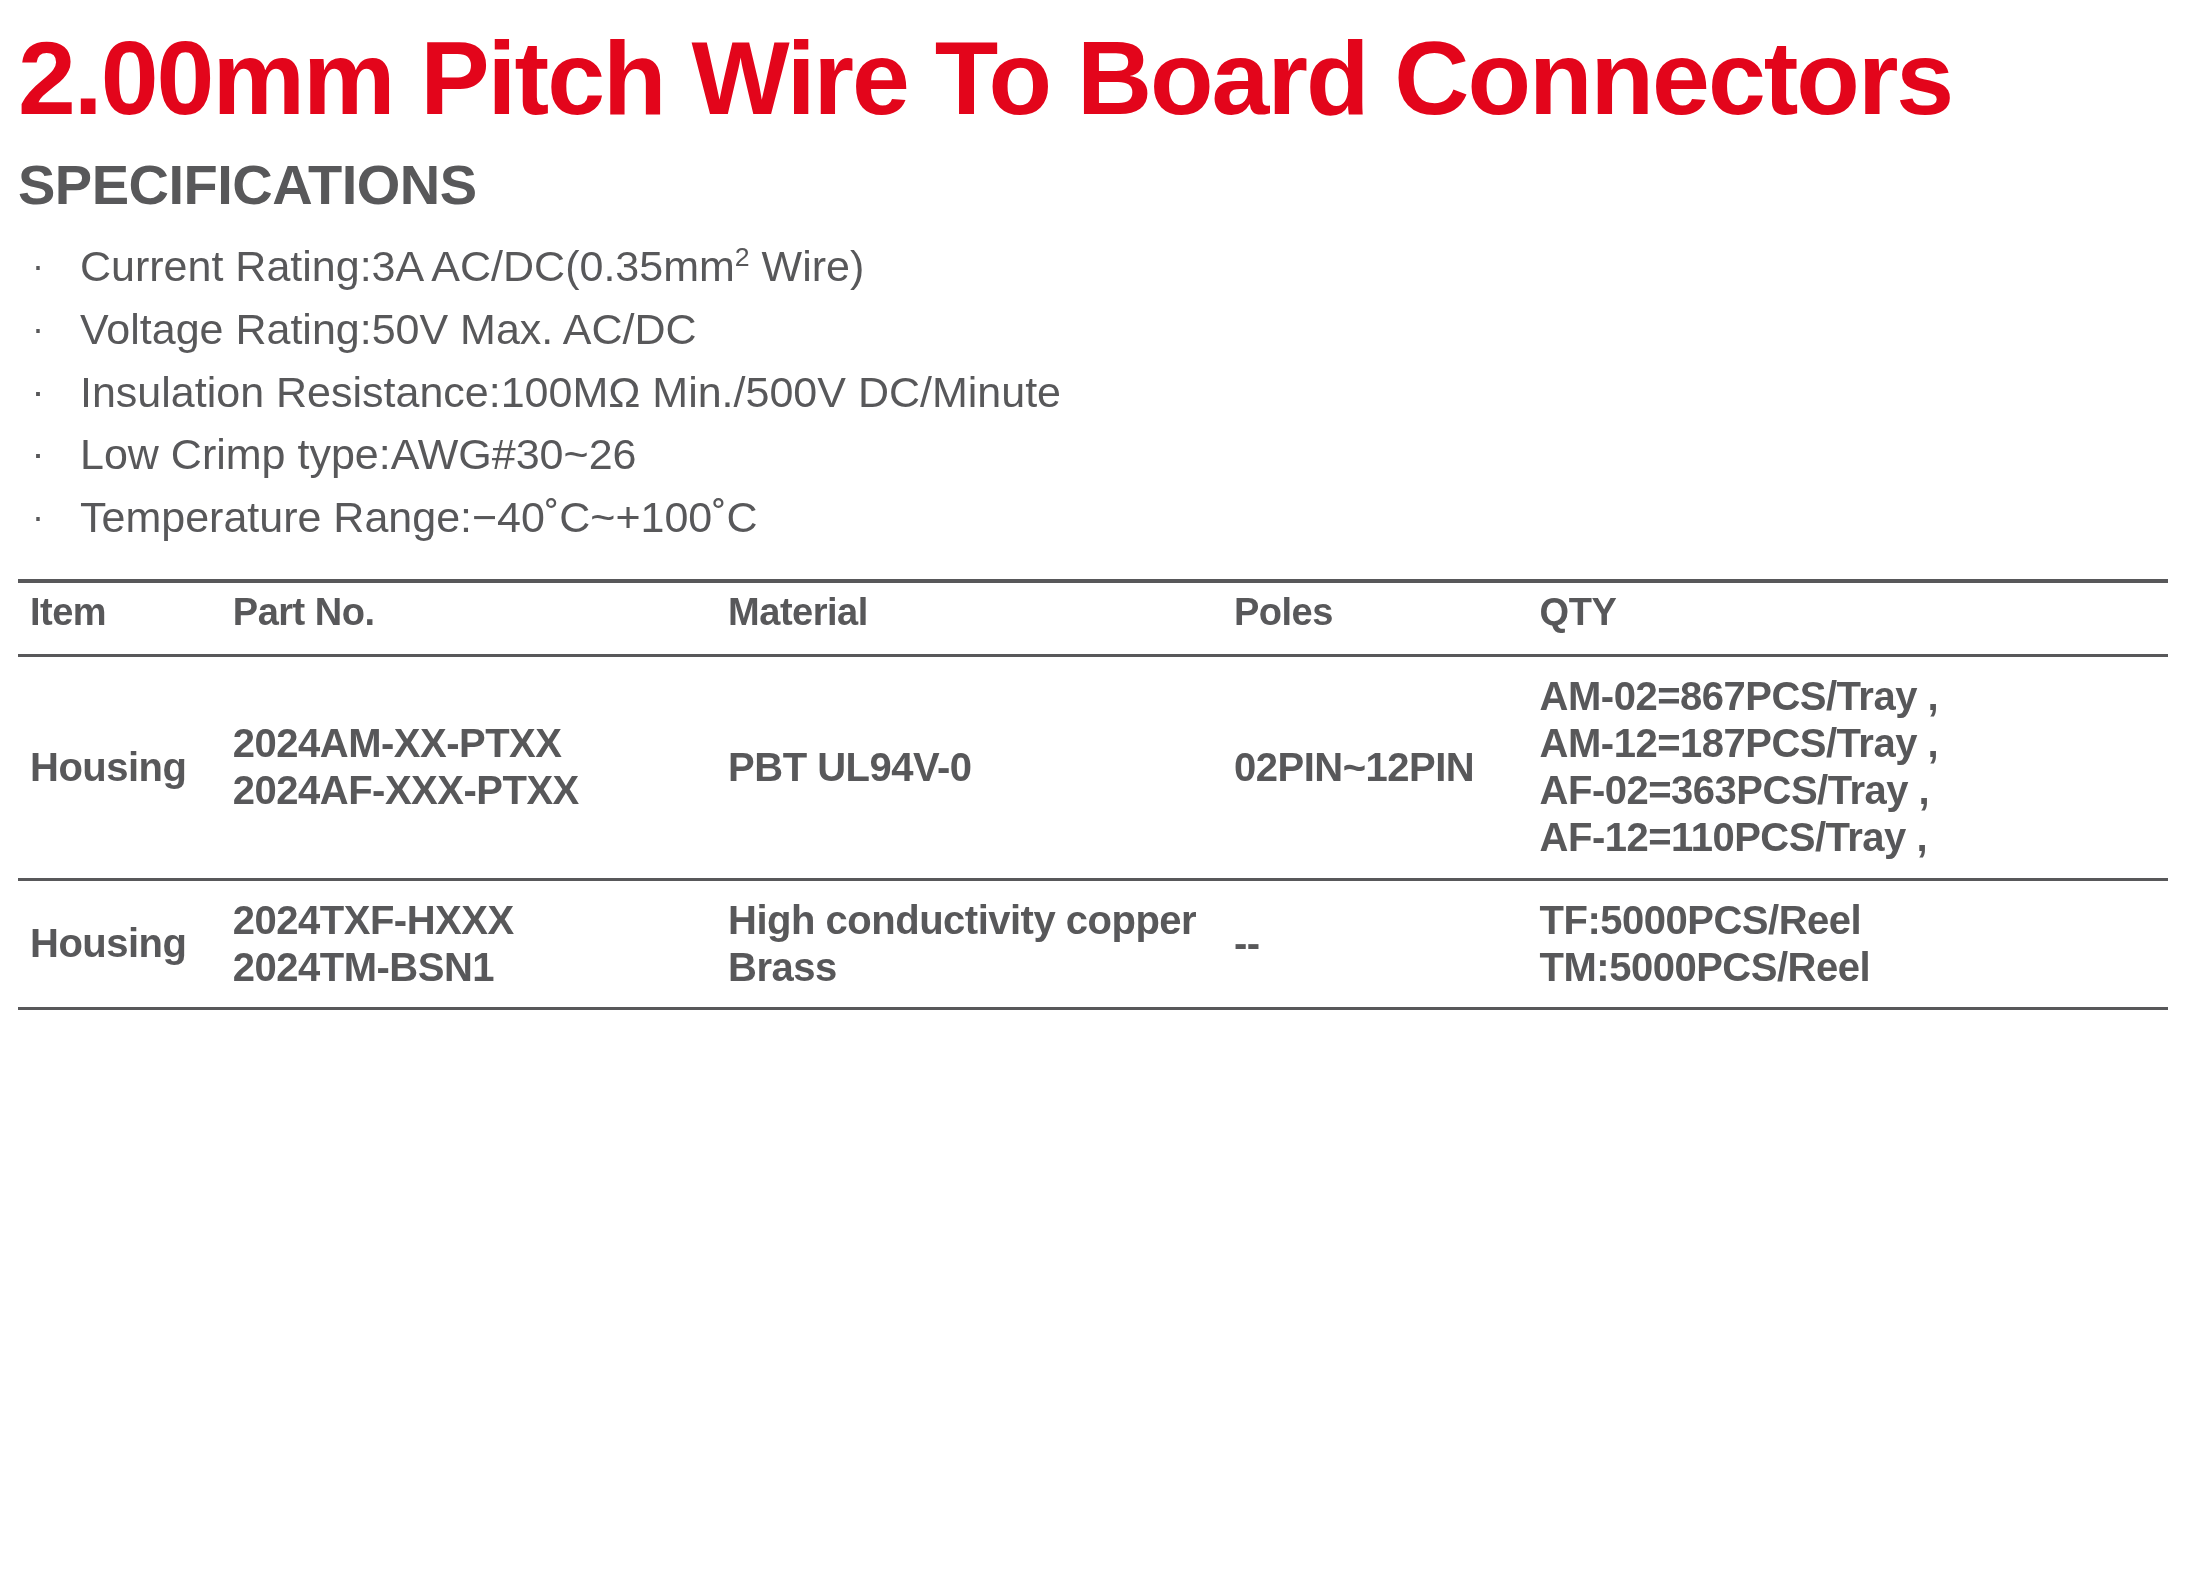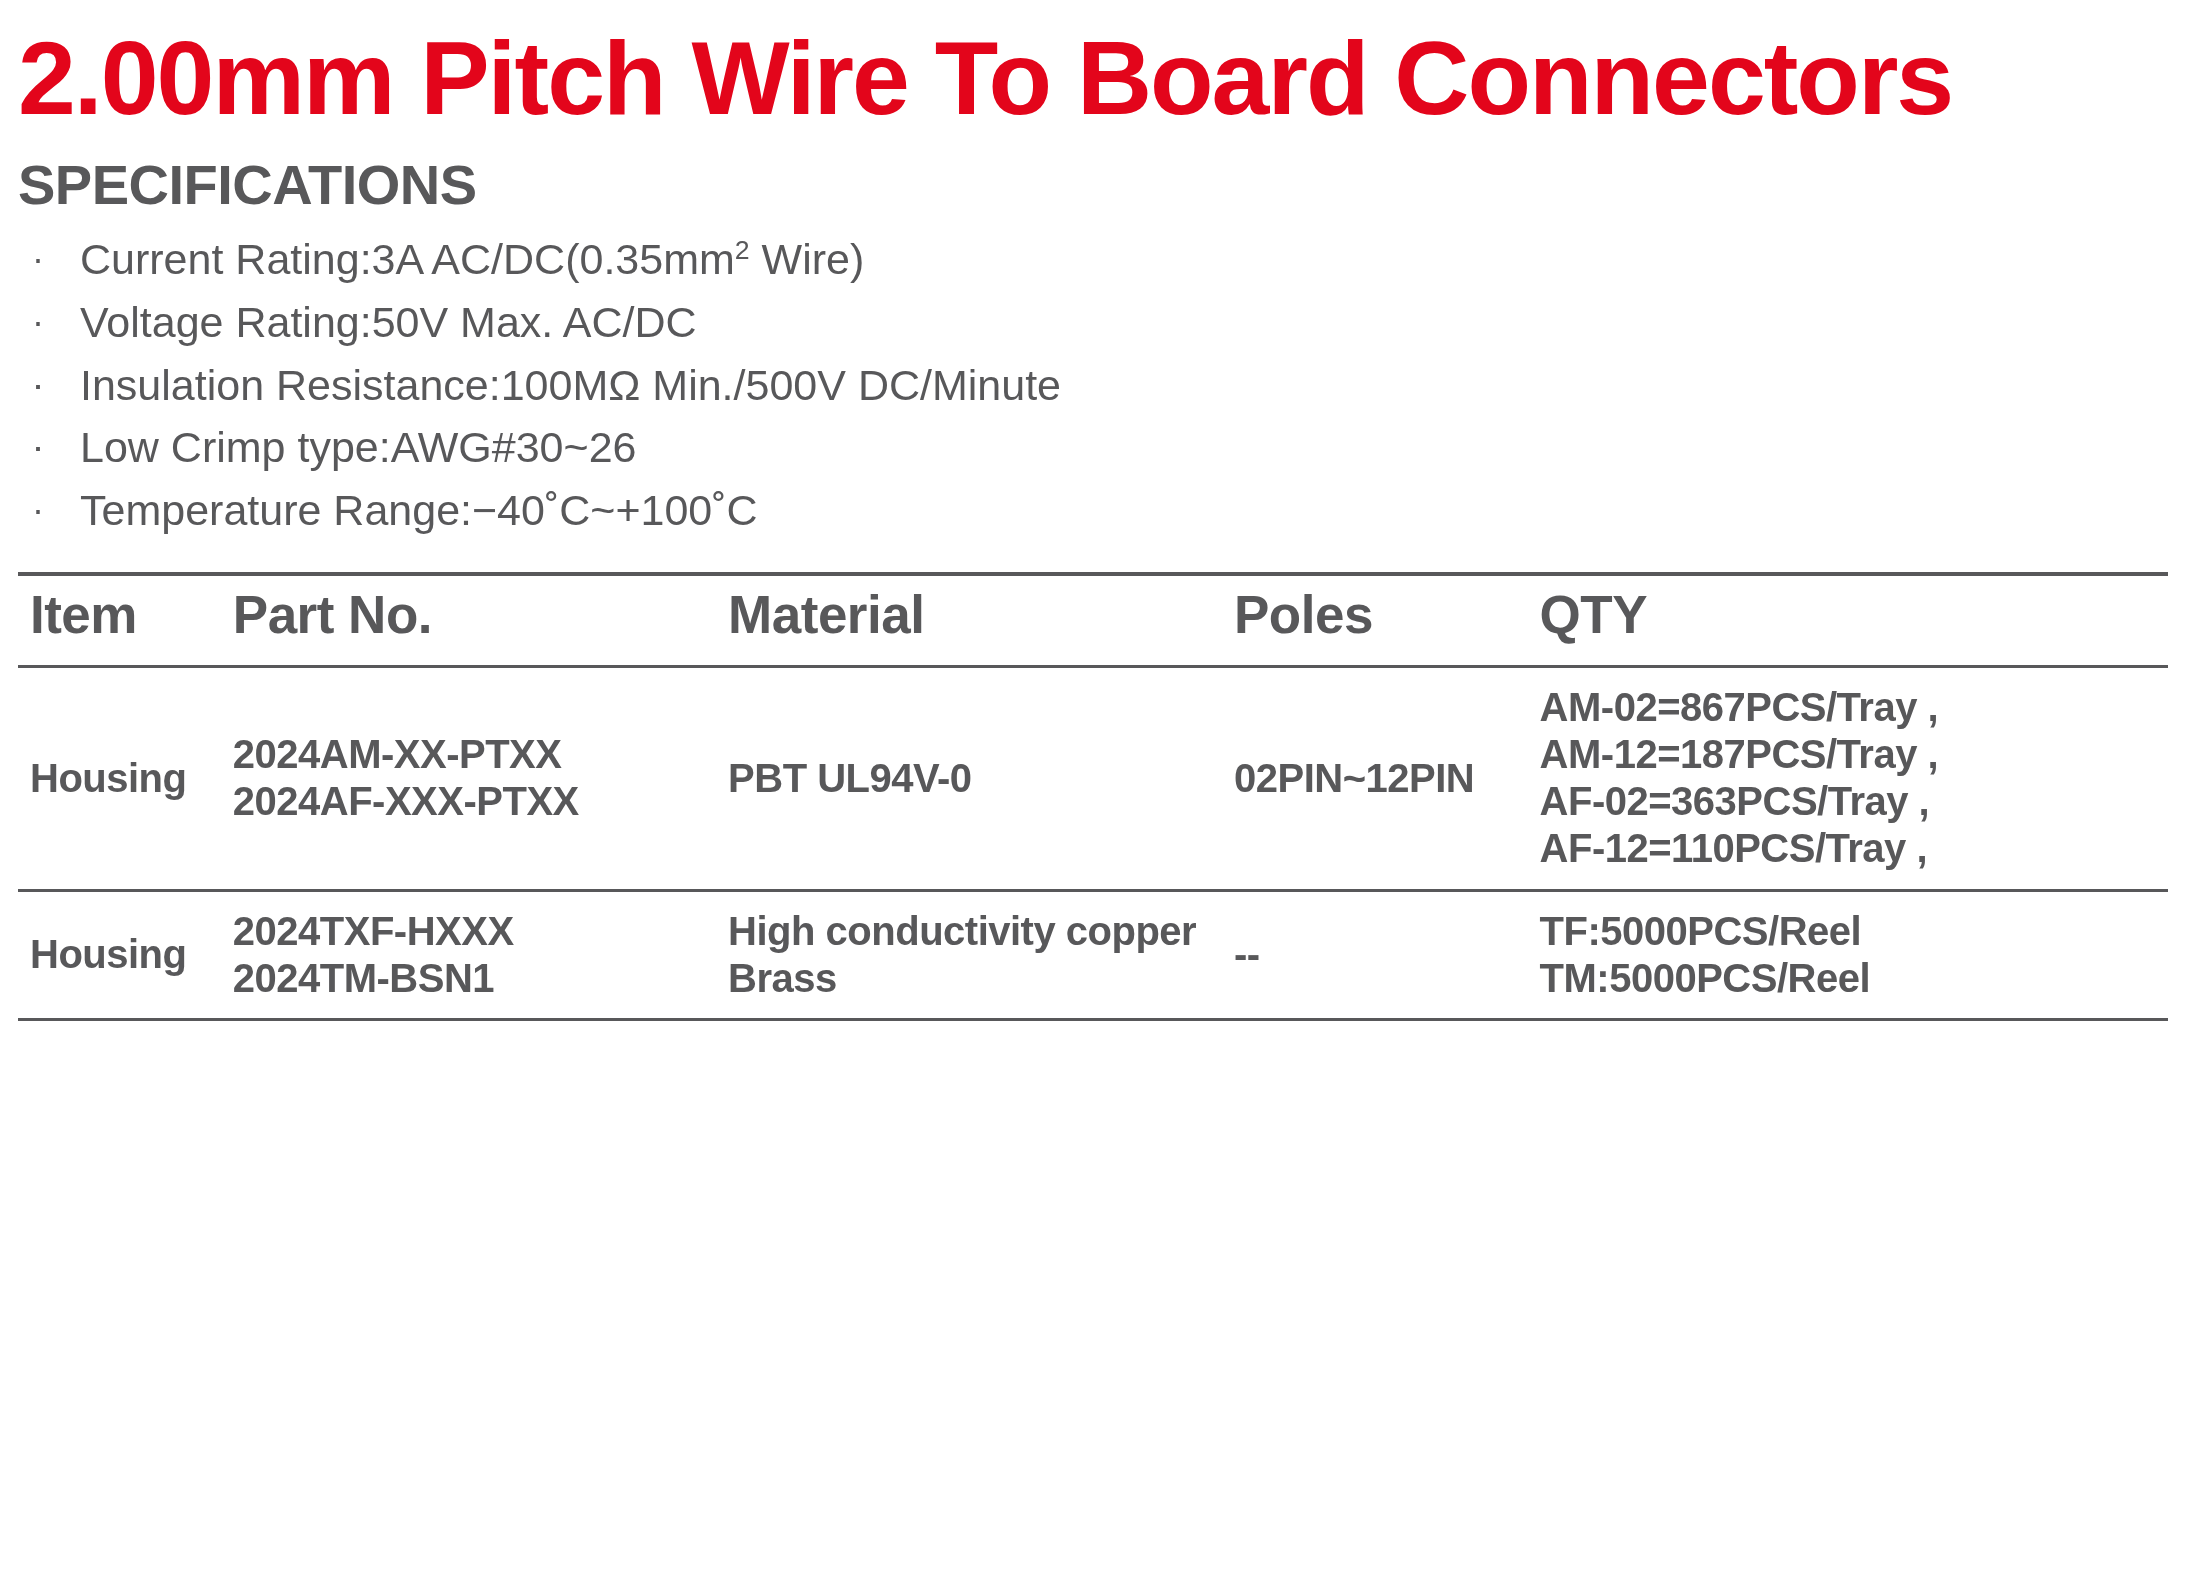--- a/index.html
+++ b/index.html
@@ -27,21 +27,21 @@
     font-weight: bold;
     line-height: 1.0;
     letter-spacing: -2px;
     margin: 26px 0 0 0;
     white-space: nowrap;
   }
   .section-title {
     color: #58585a;
     font-size: 56px;
     font-weight: bold;
-    margin: 22px 0 11px 0;
+    margin: 22px 0 18px 0;
     letter-spacing: -0.5px;
   }
   .spec-list {
     list-style: none;
     margin: 0;
     padding: 0;
   }
   .spec-list li {
     position: relative;
     font-size: 43px;
@@ -72,21 +72,21 @@
     table-layout: fixed;
   }
   table.spec-table th,
   table.spec-table td {
     text-align: left;
     vertical-align: middle;
     color: #58585a;
     padding: 6px 4px;
   }
   table.spec-table thead th {
-    font-size: 53px;
+    font-size: 38px;
     font-weight: bold;
     padding-bottom: 20px;
     padding-top: 8px;
     letter-spacing: -0.5px;
   }
   table.spec-table thead tr {
     border-top: 4px solid #58585a;
     border-bottom: 3px solid #58585a;
   }
   table.spec-table tbody tr {

